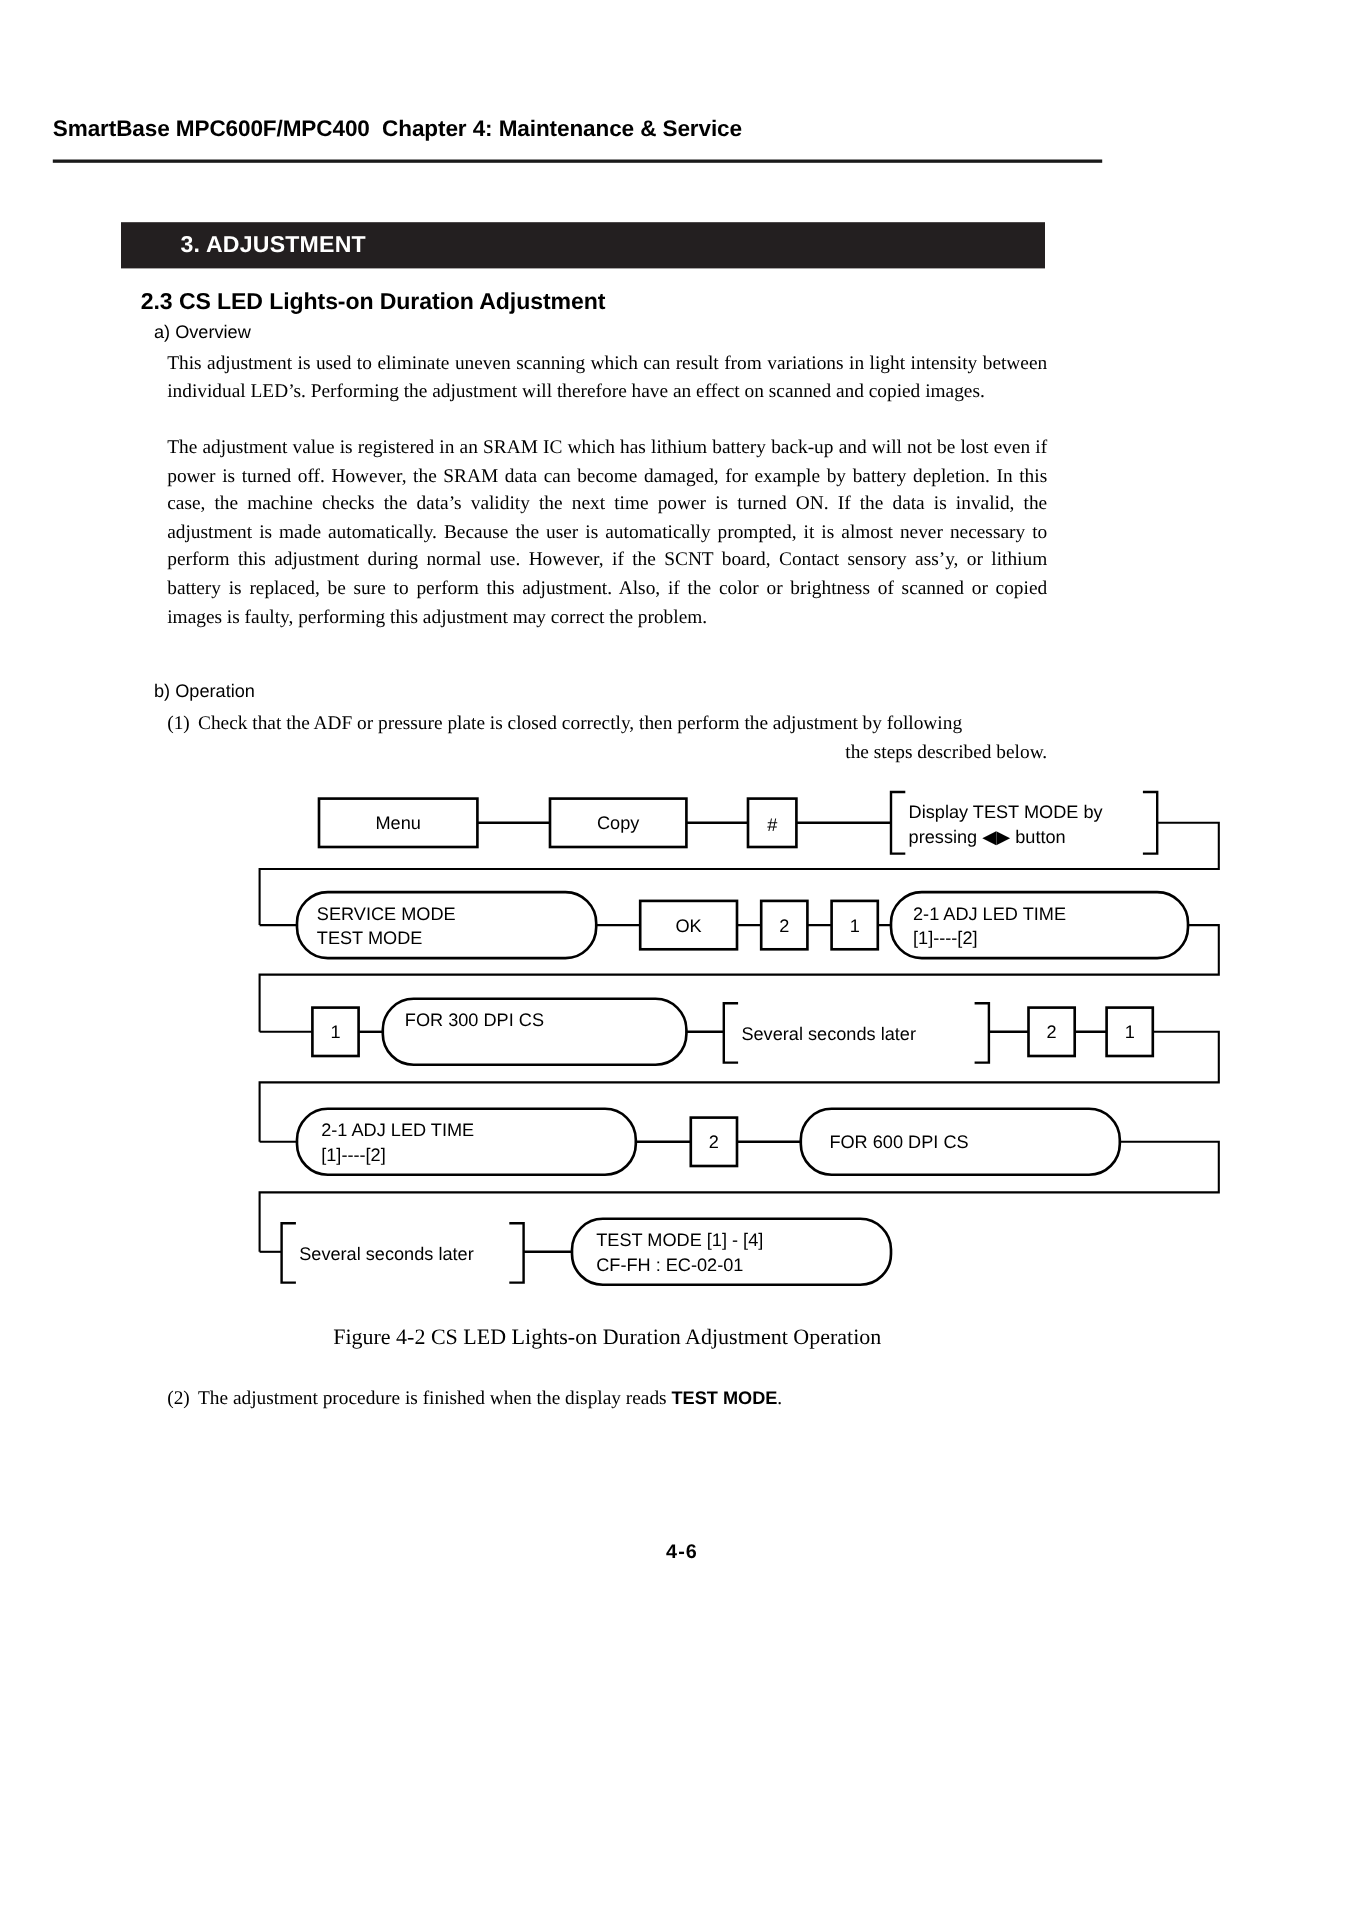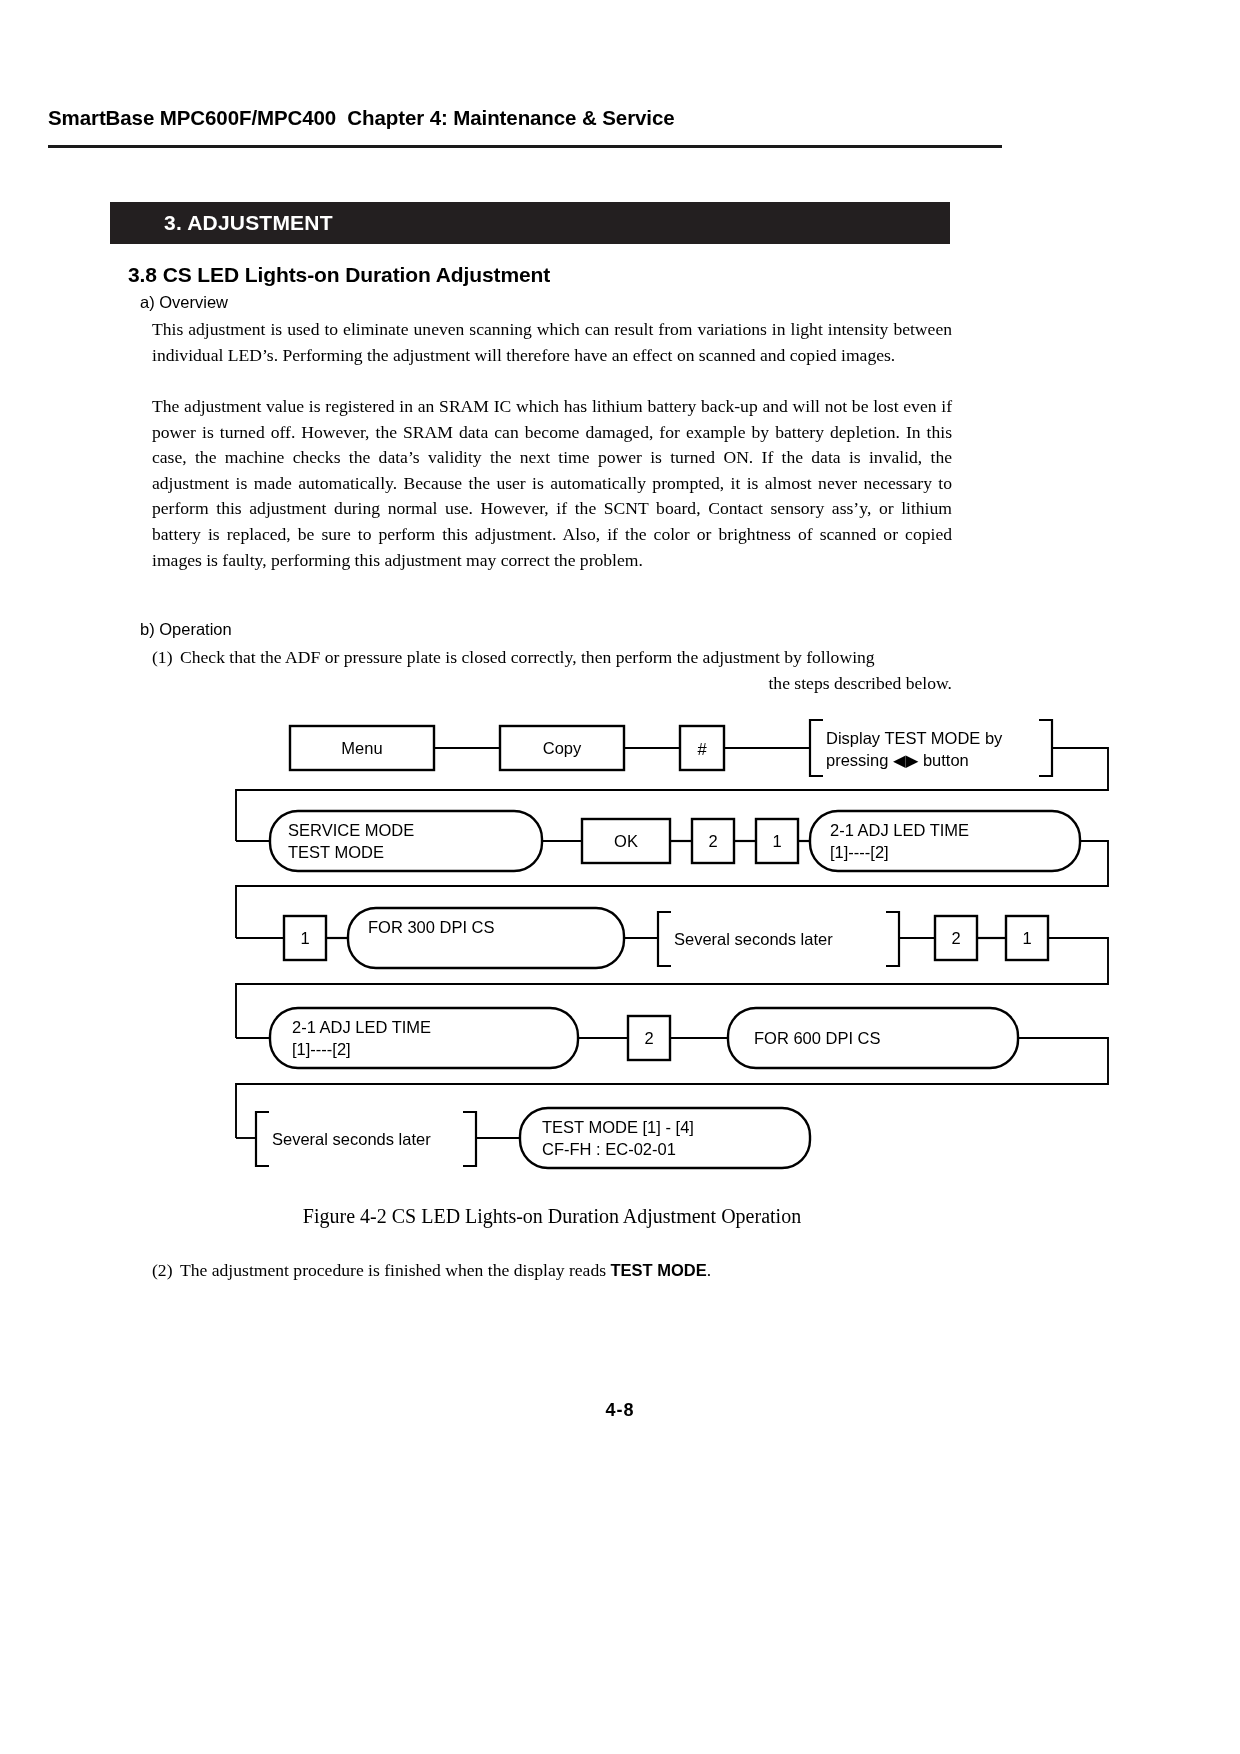--- a/index.html
+++ b/index.html
@@ -186,21 +186,21 @@
 
 <div class="page">
 
   <div class="run-head">SmartBase MPC600F/MPC400  Chapter 4: Maintenance &amp; Service</div>
   <div class="head-rule"></div>
 
   <div class="chapter-bar">
     <div class="chapter-bar-label">3. ADJUSTMENT</div>
   </div>
 
-  <div class="h2">3.8 CS LED Lights-on Duration Adjustment</div>
+  <div class="h2">2.3 CS LED Lights-on Duration Adjustment</div>
   <div class="h3 overview">a) Overview</div>
   <div class="h3 procedure">b) Operation</div>
 
   <div class="para p1">This adjustment is used to eliminate uneven scanning which can result from variations in light intensity between individual LED’s.  Performing the adjustment will therefore have an effect on scanned and copied images.</div>
   <div class="para p2">The adjustment value is registered in an SRAM IC which has lithium battery back-up and will not be lost even if power is turned off.  However, the SRAM data can become damaged, for example by battery depletion.  In this case, the machine checks the data’s validity the next time power is turned ON.  If the data is invalid, the adjustment is made automatically. Because the user is automatically prompted, it is almost never necessary to perform this adjustment during normal use.  However, if the SCNT board, Contact sensory ass’y, or lithium battery is replaced, be sure to perform this adjustment.  Also, if the color or brightness of scanned or copied images is faulty, performing this adjustment may correct the problem.</div>
 
   <div class="step s1">
     <span class="num">(1)</span><span>Check that the ADF or pressure plate is closed correctly, then perform the adjustment by following</span>
     <span class="cont">the steps described below.</span>
   </div>
@@ -321,15 +321,15 @@
 
     </svg>
   </div>
 
   <div class="fig-caption">Figure 4-2 CS LED Lights-on Duration Adjustment Operation</div>
 
   <div class="step s2">
     <span class="num">(2)</span><span>The adjustment procedure is finished when the display reads </span><span class="bold-sans">TEST MODE</span><span>.</span>
   </div>
 
-  <div class="footer">4-8</div>
+  <div class="footer">4-6</div>
 
 </div>
 
 </body></html>

